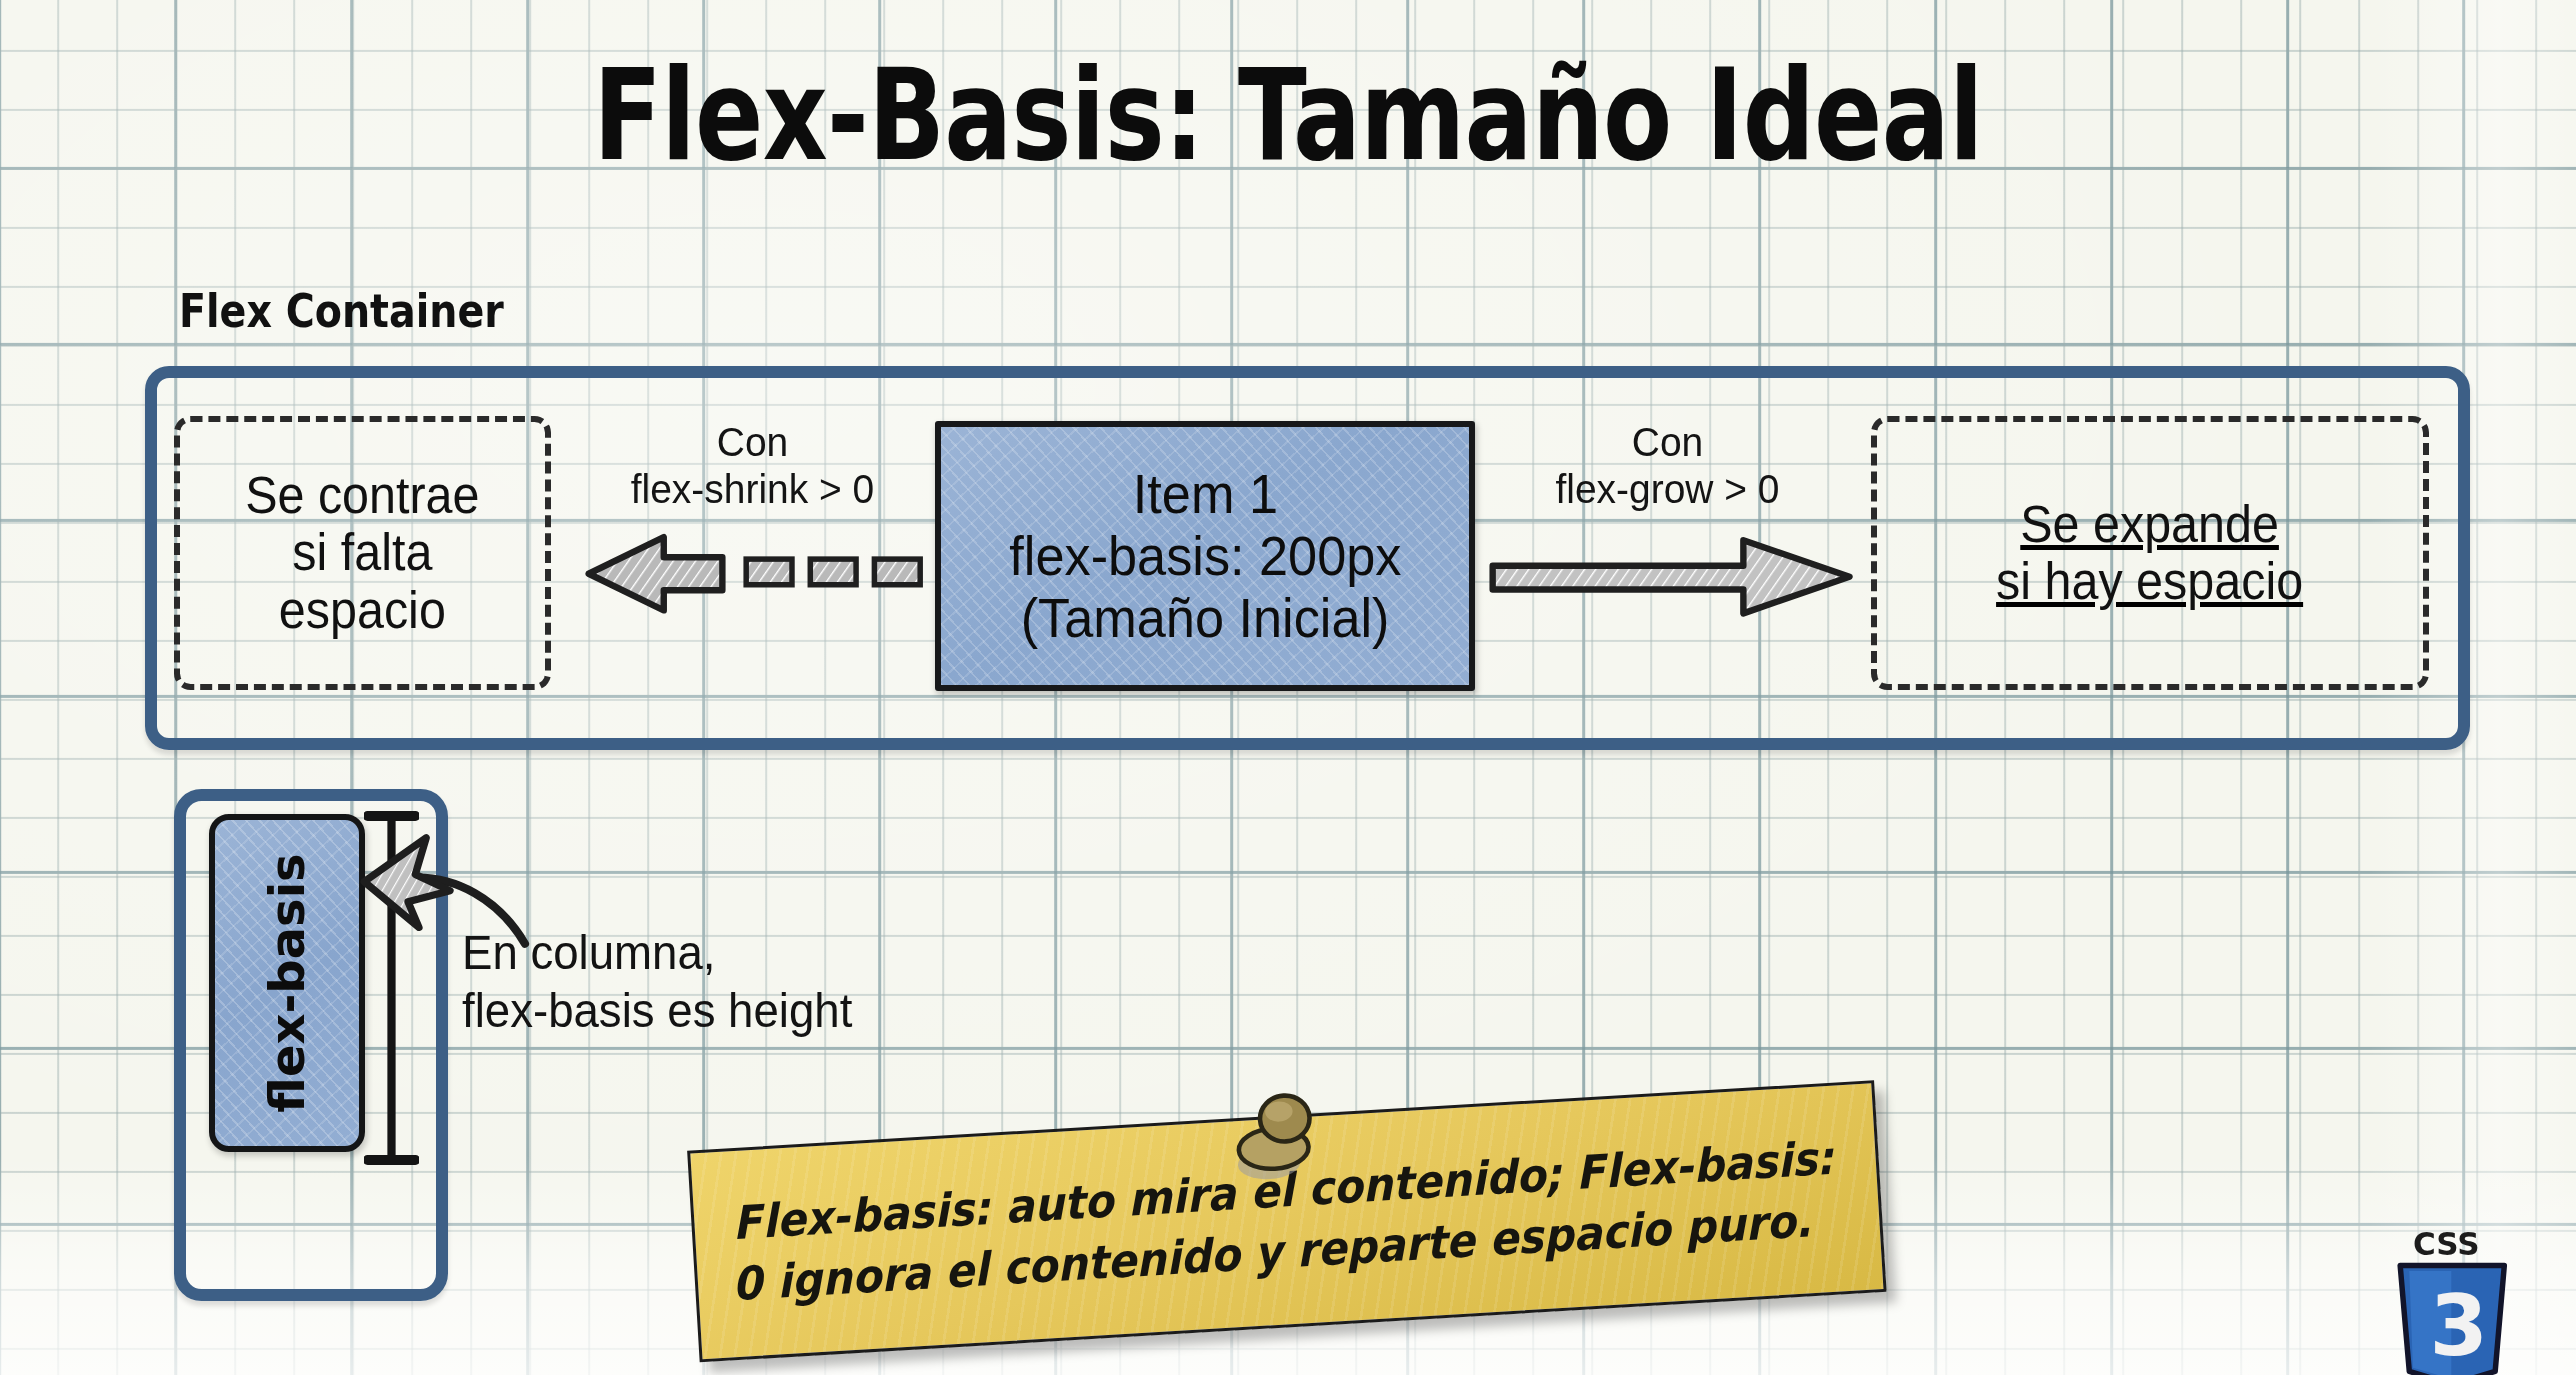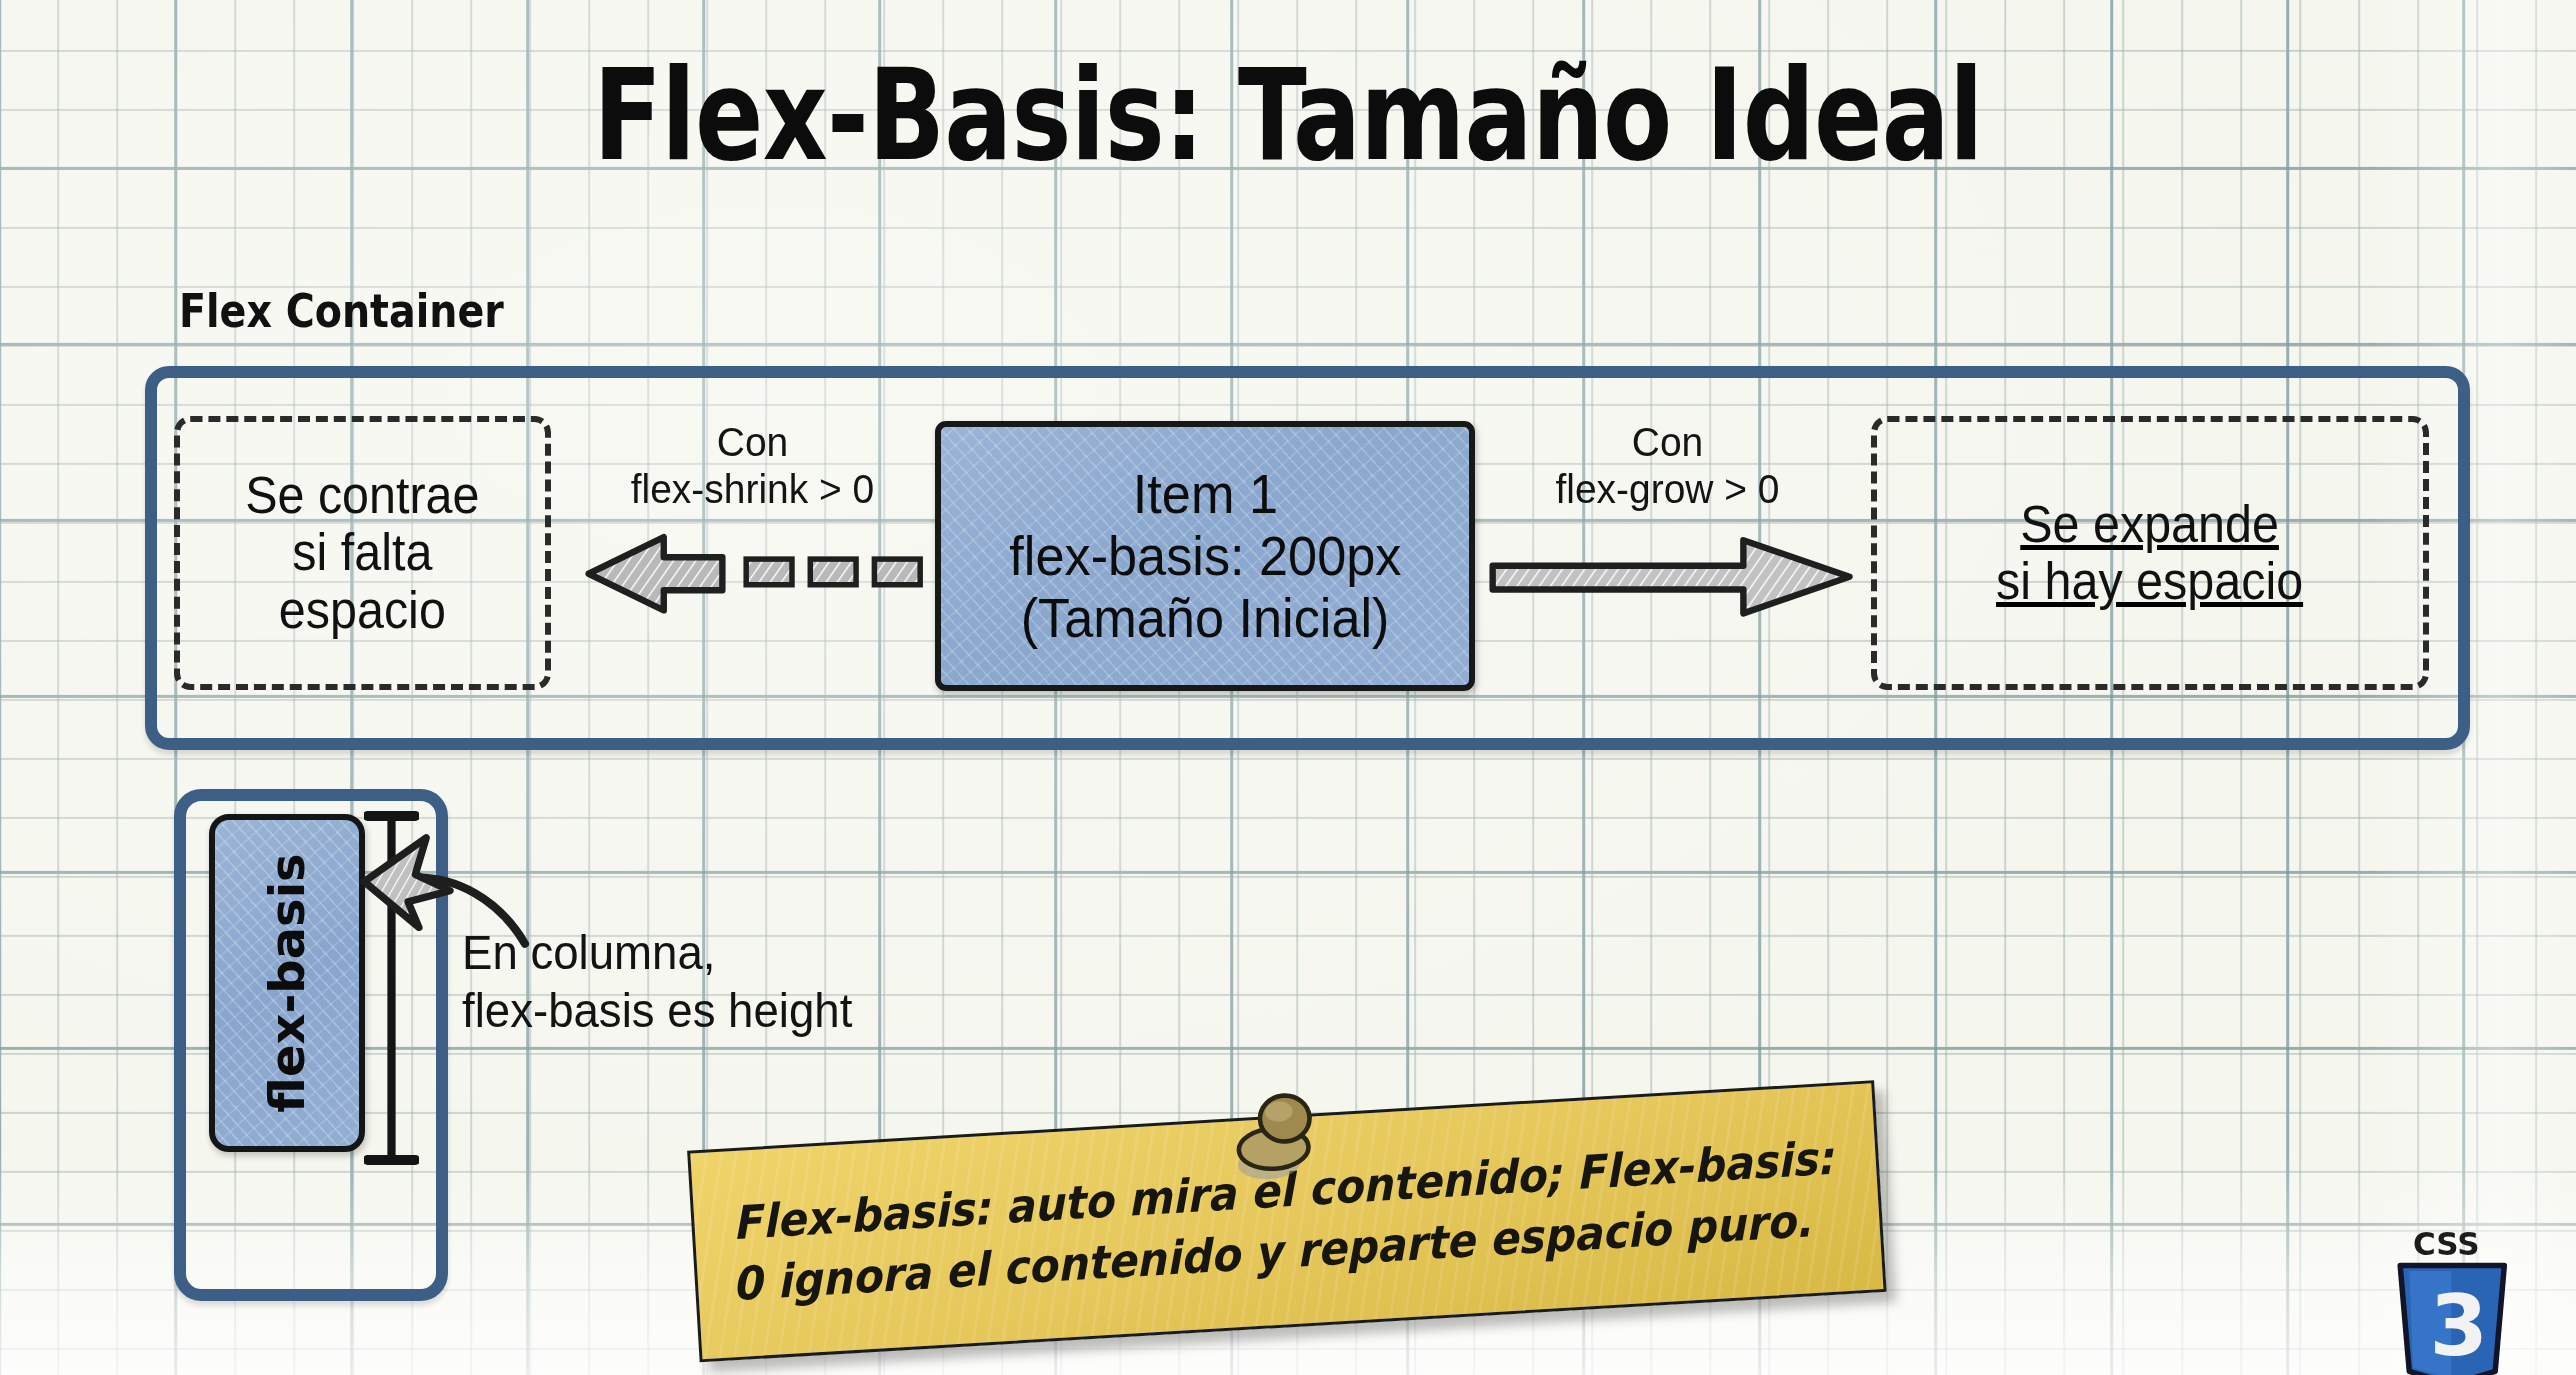--- a/index.html
+++ b/index.html
@@ -83,21 +83,21 @@
   #ghost-right{left:1871px;top:416px;width:558px;height:274px;text-decoration:underline;}
 
   
   #item-1{
     position:absolute;left:935px;top:421px;width:540px;height:270px;
     background:
       repeating-linear-gradient(48deg, rgba(255,255,255,.20) 0 1.8px, rgba(255,255,255,0) 1.8px 10px),
       repeating-linear-gradient(-42deg, rgba(255,255,255,.14) 0 1.8px, rgba(255,255,255,0) 1.8px 13.7px),
       linear-gradient(150deg,#9bb4d6 0%,#8aa7ce 45%,#93aed3 100%);
     border:6.4px solid #17181a;
-    border-radius:11px;
+    border-radius:3px;
     box-sizing:border-box;
     display:flex;flex-direction:column;align-items:center;justify-content:center;
     box-shadow:1.8px 3.7px 6.4px rgba(0,0,0,.22);
   }
   #item-1 .line{
     font-size:55px;line-height:1.13;color:#0d0d0d;text-align:center;
     transform:scaleX(.95);
   }
 
   

